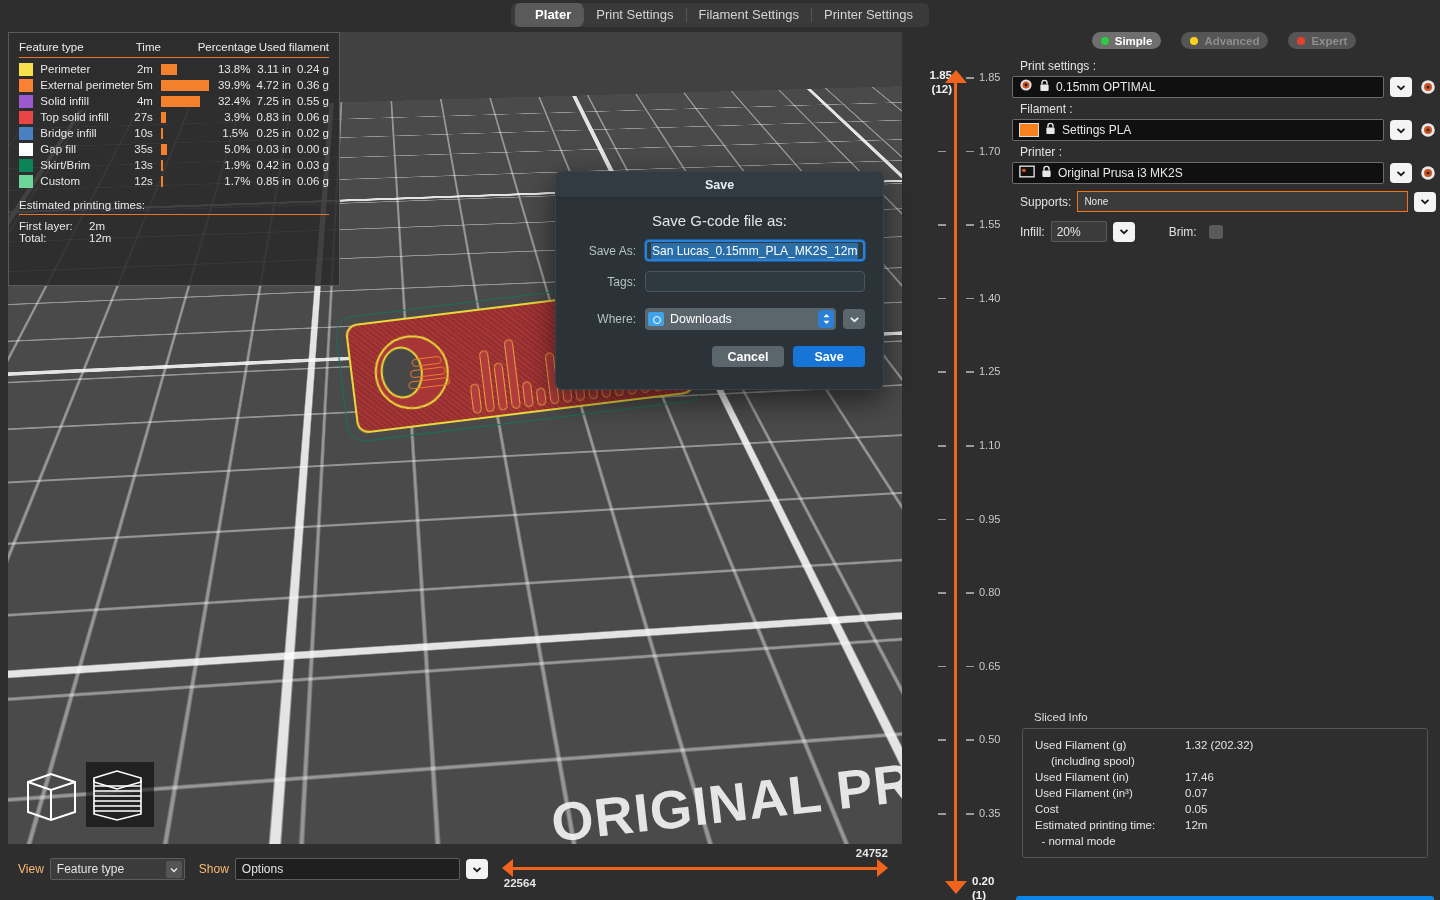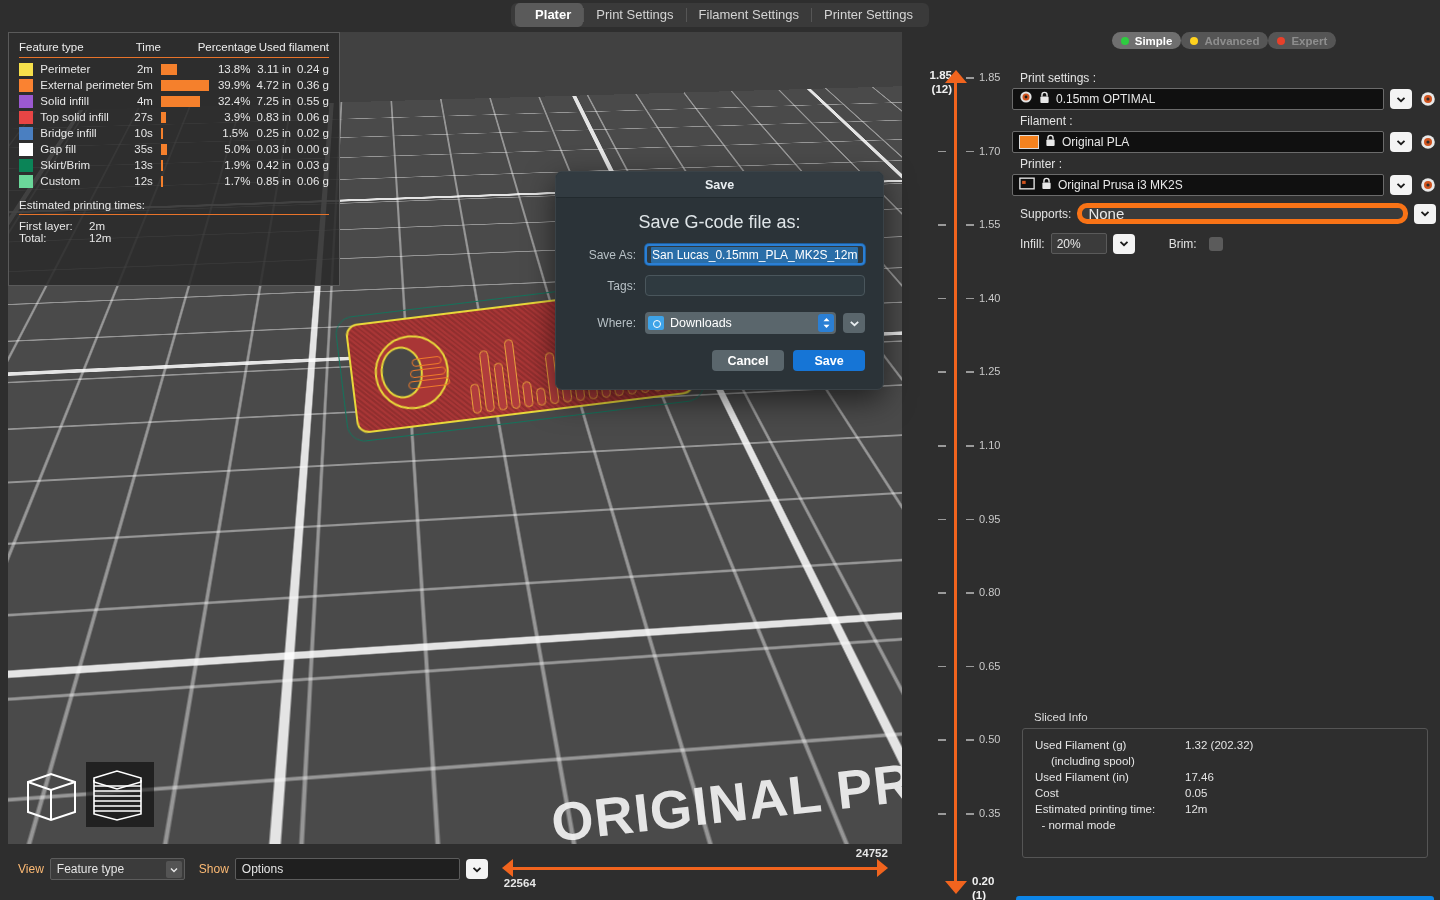--- a/index.html
+++ b/index.html
@@ -183,42 +183,42 @@
   }
   .h-tri-r {
     position: absolute; right: 0px; top: 10px; width: 0; height: 0;
     border-top: 9px solid transparent; border-bottom: 9px solid transparent; border-left: 11px solid #f1641e;
   }
   .h-lbl-l { position: absolute; left: 4px; top: 28px; font-size: 11.5px; color: #e6e6e6; font-weight: 600;}
   .h-lbl-r { position: absolute; right: 0px; top: -2px; font-size: 11.5px; color: #e6e6e6; font-weight: 600;}
 
   
   .rpanel { position: absolute; left: 1012px; top: 32px; width: 424px; height: 860px; }
-  .modebar { display: flex; justify-content: center; gap: 0; margin-bottom: 22px; }
+  .modebar { display: flex; justify-content: center; gap: 20px; margin-bottom: 10px; }
   .modebtn {
     display: flex; align-items: center; gap: 6px; height: 17px;
     padding: 0 9px; border-radius: 9px; background: #555555; font-size: 11.5px;
     color: #8e8e8e; font-weight: 700;
   }
   .modebtn.active { background: #6f6f6f; color: #ffffff; }
   .dot { width: 8px; height: 8px; border-radius: 50%; display: inline-block; }
   .field-label { font-size: 12px; color: #e3e3e3; margin: 4px 0 3px 8px; }
   .row { display: flex; align-items: center; }
   .preset {
     flex: 1; height: 22px; background: #101010; border: 1px solid #6b6b6b;
     display: flex; align-items: center; gap: 6px; padding: 0 6px; border-radius: 2px;
   }
   .preset .name { font-size: 12px; color: #e8e8e8; white-space: nowrap; }
   .gear-orange { width: 16px; height: 16px; margin-left: 8px; }
   .support-row { display: flex; align-items: center; margin-top: 7px; }
   .support-label { font-size: 12px; color: #e3e3e3; margin-left: 8px; margin-right: 6px; }
   .support-box {
-    flex: 1; height: 21px; background: #3b3b3b; border: 5px solid #f97316;
-    display: flex; align-items: center; padding: 0 6px; color: #e8e8e8; font-size: 15px;
-    border-radius: 10px;
+    flex: 1; height: 21px; background: #3b3b3b; border: 1px solid #f97316;
+    display: flex; align-items: center; padding: 0 6px; color: #e8e8e8; font-size: 10px;
+    border-radius: 0;
   }
   .infill-row { display: flex; align-items: center; margin-top: 9px; }
   .infill-box {
     width: 56px; height: 21px; background: #3b3b3b; border: 1px solid #5a5a5a;
     display: flex; align-items: center; padding: 0 5px; color: #e8e8e8; font-size: 12px;
     border-radius: 2px;
   }
   .brim-chk { width: 14px; height: 14px; background: #5b5b5b; border-radius: 3px; margin-left: 6px; }
 
   .sliced-title { font-size: 11.5px; color: #dcdcdc; margin: 0 0 3px 12px; }
@@ -243,21 +243,21 @@
     box-shadow: 0 10px 30px rgba(0,0,0,.55);
     border: 1px solid #3a4247;
     overflow: hidden;
   }
   .dlg-title {
     height: 26px; background: #323b41; display: flex; align-items: center; justify-content: center;
     font-size: 12.5px; font-weight: 700; color: #e9eef1;
     border-bottom: 1px solid #222a2e;
   }
   .dlg-body { padding: 14px 18px 0 18px; }
-  .dlg-sub { text-align: center; font-size: 18px; color: #dfe5e8; margin-bottom: 11px; }
+  .dlg-sub { text-align: center; font-size: 15px; color: #dfe5e8; margin-bottom: 11px; }
   .dlg-row { display: flex; align-items: center; margin-bottom: 10px; }
   .dlg-lbl { width: 62px; text-align: right; font-size: 12px; color: #b7c0c5; margin-right: 9px; }
   .dlg-inp {
     flex: 1; height: 21px; border-radius: 4px; background: #2f3a40;
     border: 1px solid #4a565c; display: flex; align-items: center; padding: 0 4px;
     font-size: 12px; color: #e9eef1; overflow: hidden; white-space: nowrap;
   }
   .dlg-inp.focus {
     border: 2px solid #2b7fd4; box-shadow: 0 0 0 1px #1d5f9e;
   }
@@ -611,21 +611,21 @@
     <div class="field-label">Filament :</div>
     <div class="row">
       <div class="preset">
         <span style="display:inline-block;width:20px;height:14px;background:#f5821f;border:1px solid #dcdcdc;"></span>
         <span>
           <svg width="11" height="13" viewBox="0 0 12 14">
               <path d="M3.2 6 V4.2 a2.8 2.8 0 0 1 5.6 0 V6" fill="none" stroke="#e8e8e8" stroke-width="1.5"></path>
               <rect x="1.5" y="6" width="9" height="7" rx="1" fill="#e8e8e8"></rect>
             </svg>
         </span>
-        <span class="name">Original PLA</span>
+        <span class="name">Settings PLA</span>
       </div>
       <div class="wbtn">
         <svg width="10" height="7" viewBox="0 0 10 7">
             <path d="M1.5 1.8 L5 5.2 L8.5 1.8" fill="none" stroke="#1a1a1a" stroke-width="1.8"></path>
           </svg>
       </div>
       <span class="gear-orange">
         <svg width="16" height="16" viewBox="0 0 20 20">
             <circle cx="10" cy="10" r="8.5" fill="#e8e8e8"></circle>
             <circle cx="10" cy="10" r="5" fill="#d1541f"></circle>
@@ -696,20 +696,24 @@
       <div id="sliced-rows">
           <div class="si-row">
             <span class="si-k">Used&nbsp;Filament&nbsp;(g)<br>&nbsp;&nbsp;&nbsp;&nbsp;&nbsp;(including&nbsp;spool)</span>
             <span class="si-v" style="align-self: flex-start;">1.32 (202.32)</span>
           </div>
           <div class="si-row">
             <span class="si-k">Used&nbsp;Filament&nbsp;(in)</span>
             <span class="si-v">17.46</span>
           </div>
           <div class="si-row">
+            <span class="si-k">Used&nbsp;Filament&nbsp;(in³)</span>
+            <span class="si-v">0.07</span>
+          </div>
+          <div class="si-row">
             <span class="si-k">Cost</span>
             <span class="si-v">0.05</span>
           </div>
           <div class="si-row">
             <span class="si-k">Estimated&nbsp;printing&nbsp;time:<br>&nbsp;&nbsp;-&nbsp;normal&nbsp;mode</span>
             <span class="si-v" style="align-self: flex-start;">12m</span>
           </div>
         </div>
     </div>
 

